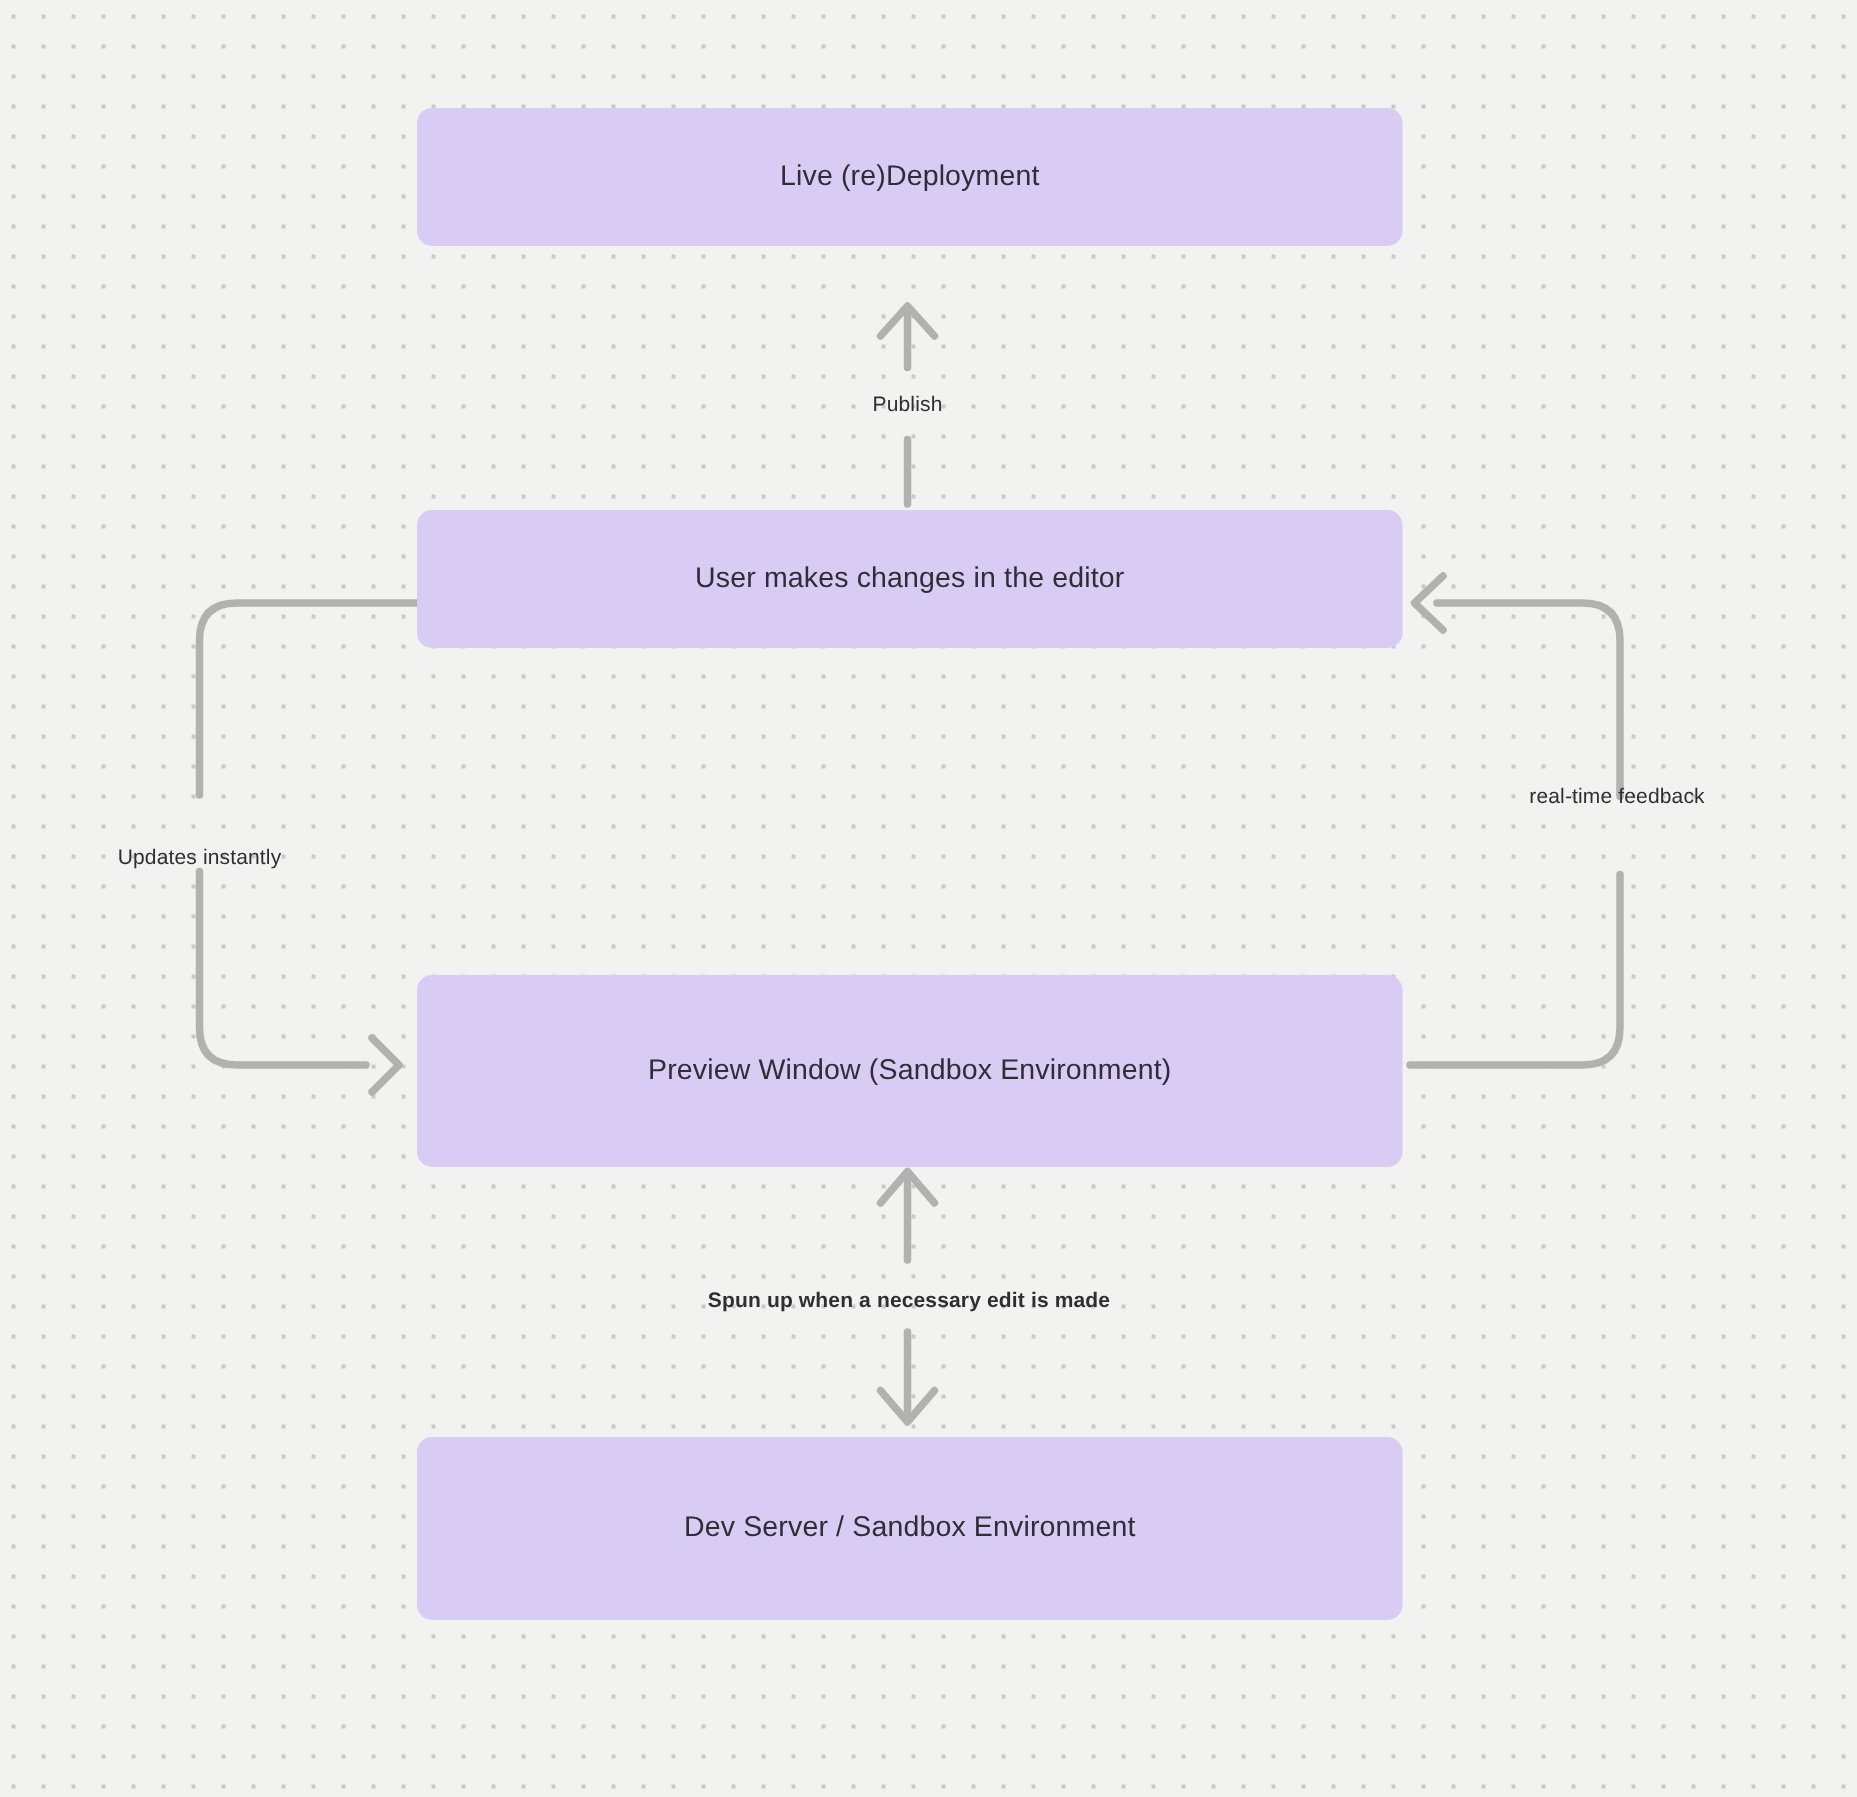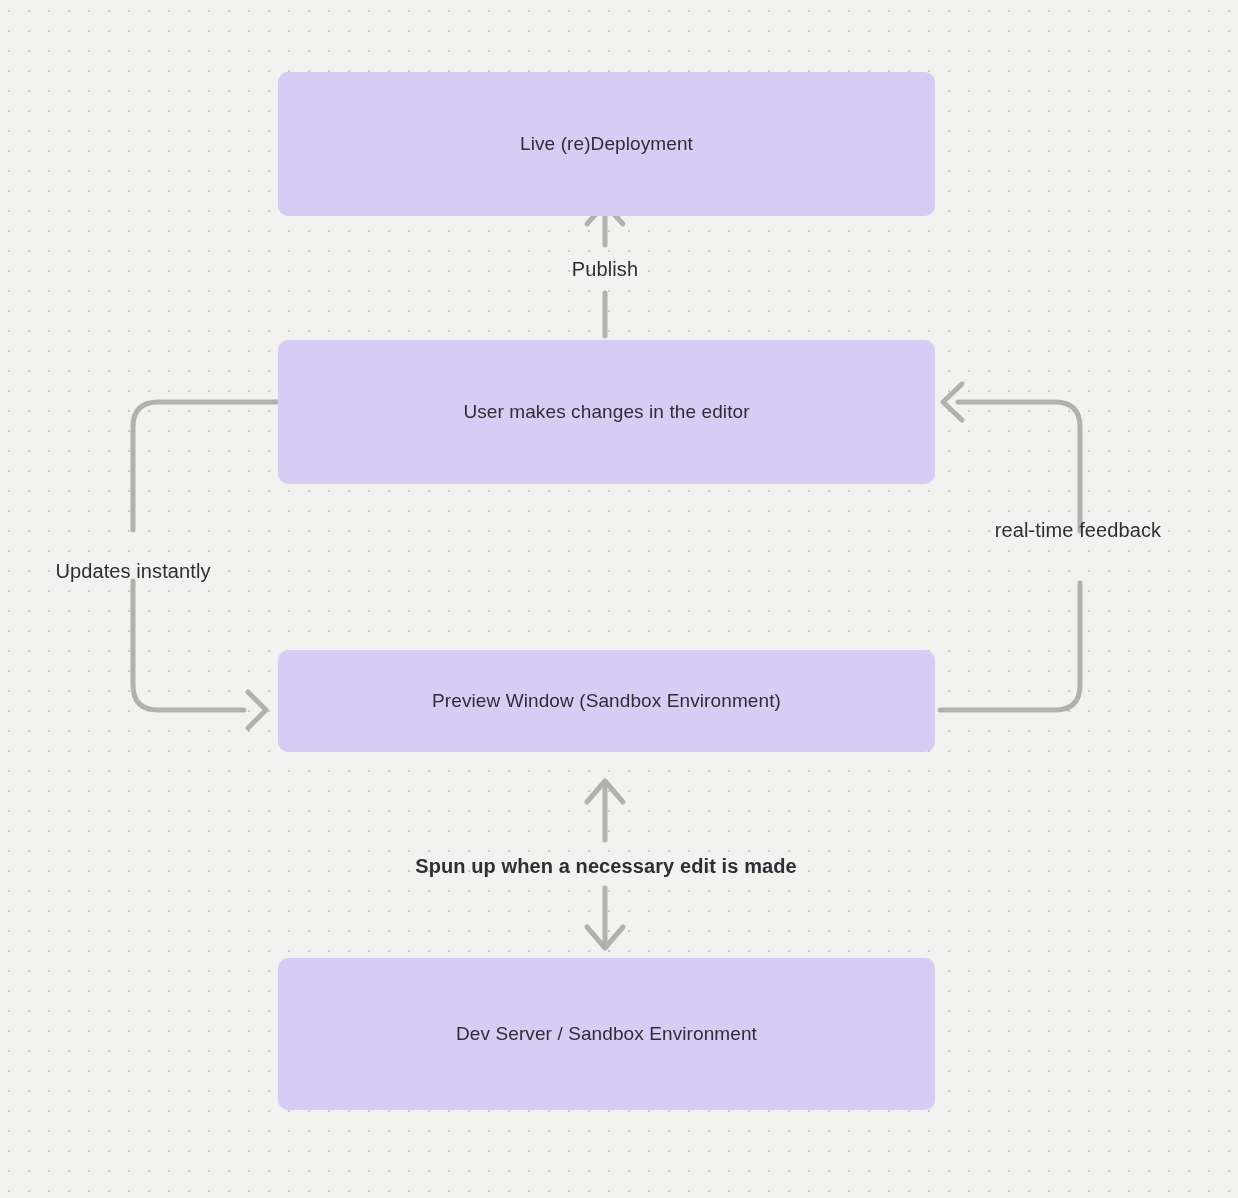--- a/index.html
+++ b/index.html
@@ -17,37 +17,37 @@
     background-color: var(--bg-color, #f2f2f0);
     background-image: radial-gradient(circle, var(--dot-color, #c8c8c6) 1.4px, transparent 1.5px);
     background-size: 20px 20px;
     background-position: -1px 1px;
     overflow: hidden;
   }
 
   .node {
     position: absolute;
     width: 657px;
-    height: 144px;
+    height: 92px;
     background: var(--node-fill, #d8ccf5);
     border-radius: 10px;
     display: flex;
     align-items: center;
     justify-content: center;
     text-align: center;
     font-size: 19px;
     line-height: 1.3;
     color: var(--text-color, #2e2e35);
     letter-spacing: 0.1px;
   }
 
   #node-live-deployment { left: 278px; top: 72px;  }
   #node-user-editor     { left: 278px; top: 340px; }
-  #node-preview-window  { left: 278px; top: 650px; height: 102px; }
-  #node-dev-server      { left: 278px; top: 958px; height: 152px; }
+  #node-preview-window  { left: 278px; top: 650px; height: 128px; }
+  #node-dev-server      { left: 278px; top: 958px; height: 122px; }
 
   .edges-svg {
     position: absolute;
     left: 0; top: 0;
     width: 1238px;
     height: 1198px;
     pointer-events: none;
   }
 
   .edges-svg path {
@@ -55,21 +55,21 @@
     stroke: var(--arrow-color, #b1b1af);
     stroke-width: 5;
     stroke-linecap: round;
     stroke-linejoin: round;
   }
 
   .edge-label {
     position: absolute;
     transform: translate(-50%, -50%);
     white-space: nowrap;
-    font-size: 20px;
+    font-size: 14px;
     color: var(--text-color, #2e2e35);
     letter-spacing: 0.1px;
   }
 
   #label-publish   { left: 605px;  top: 269px; }
   #label-updates   { left: 133px;  top: 571px; }
   #label-feedback  { left: 1078px; top: 530px; }
   #label-spun-up   { left: 606px;  top: 866px; font-weight: bold; }
 </style>
 </head>

